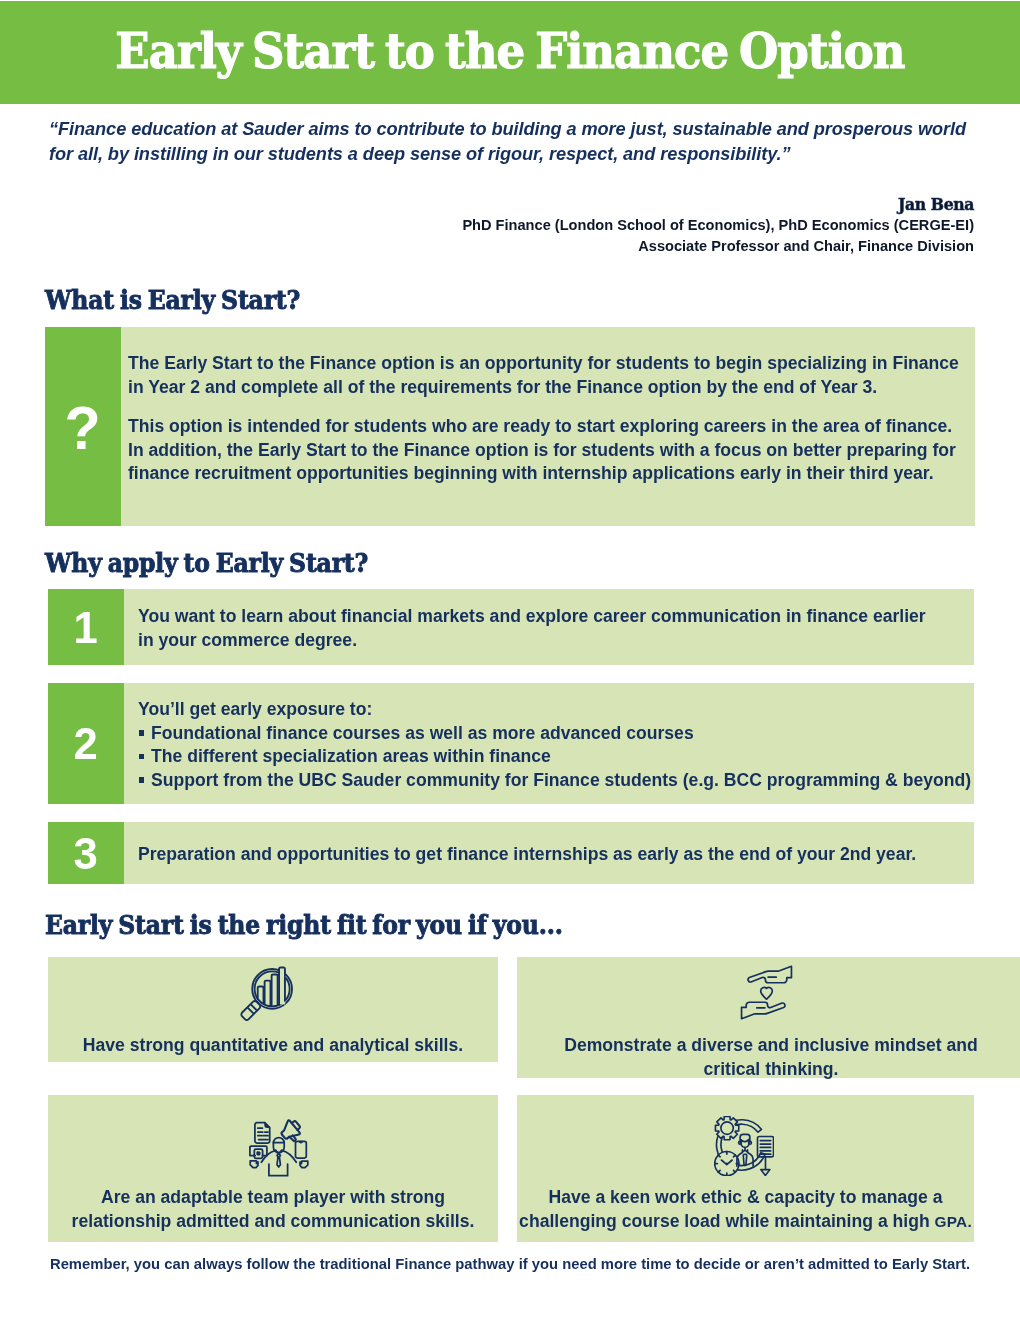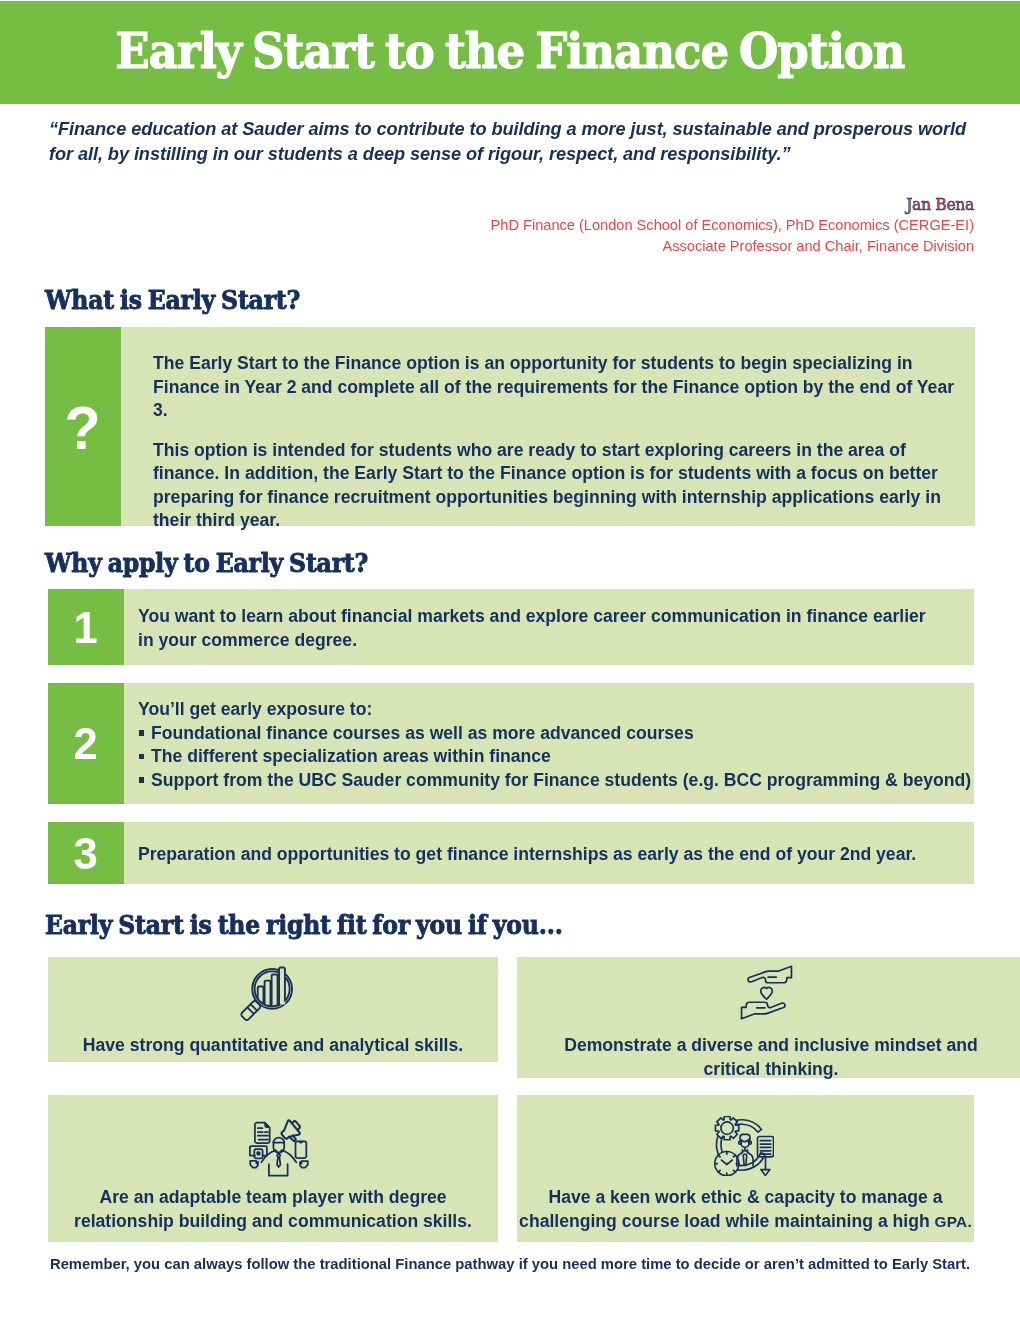--- a/index.html
+++ b/index.html
@@ -12,21 +12,21 @@
   .header-title{position:absolute;left:0;top:21px;width:1020px;text-align:center;
       font-family:"DejaVu Serif",serif;font-weight:bold;font-size:49px;color:#ffffff;
       letter-spacing:-1.1px;word-spacing:-4px;transform:scaleX(0.92);transform-origin:50% 0;
       -webkit-text-stroke:1.15px #ffffff;}
 
   
   .quote{position:absolute;left:49px;top:116px;width:950px;
       font-family:"Liberation Sans",sans-serif;font-weight:bold;font-style:italic;
       font-size:18.8px;line-height:25px;color:#16305e;letter-spacing:-0.1px;transform:scaleX(0.97);transform-origin:0 0;}
   .attrib{position:absolute;right:46px;top:193px;width:700px;text-align:right;
-      font-size:14.6px;font-weight:normal;color:#ef4444;line-height:20.5px;}
+      font-size:14.6px;font-weight:bold;color:#0f172a;line-height:20.5px;}
   .attrib .name{font-family:"DejaVu Serif",serif;font-size:17px;letter-spacing:-0.4px;
       line-height:22px;transform:scaleX(0.92);transform-origin:100% 0;display:block;
       -webkit-text-stroke:0.6px #16305e;}
 
   
   .sh{position:absolute;left:45px;font-family:"DejaVu Serif",serif;font-weight:bold;
       color:#16305e;font-size:26px;letter-spacing:-0.2px;word-spacing:-2.2px;transform:scaleX(0.905);transform-origin:0 0;
       -webkit-text-stroke:0.95px #16305e;}
 
   
@@ -69,21 +69,21 @@
     <div>PhD Finance (London School of Economics), PhD Economics (CERGE-EI)</div>
     <div>Associate Professor and Chair, Finance Division</div>
   </div>
 
   <div class="sh" style="top:285px">What is Early Start?</div>
 
   <div class="box" id="box-what" style="left:45px;top:327px;width:930px;height:199px;">
     <div class="badge" style="width:76px;font-size:61px;padding-top:4px;">
         <span class="bnum">?</span>
       </div>
-    <div class="bbody" style="padding:25px 14px 0 32px;">
+    <div class="bbody" style="padding:25px 14px 0 7px;">
       <p class="btext">The Early Start to the Finance option is an opportunity for students to begin specializing in Finance in Year 2 and complete all of the requirements for the Finance option by the end of Year 3.</p>
       <p class="btext">This option is intended for students who are ready to start exploring careers in the area of finance. In addition, the Early Start to the Finance option is for students with a focus on better preparing for finance recruitment opportunities beginning with internship applications early in their third year.</p>
     </div>
   </div>
 
   <div class="sh" style="top:548px">Why apply to Early Start?</div>
 
   <div class="box" style="left:48px;top:589px;width:926px;height:76px;">
     <div class="badge" style="width:76px;font-size:45px;">
         <span class="bnum">1</span>
@@ -218,21 +218,21 @@
         <path d="M26.6 31.2 L29.7 34.6 L32.8 31.2"></path>
 
         <path d="M29.7 34.6 l-1.7 1.7 l1.0 1.7 l-1.0 7.7 l1.7 2.3 l1.7 -2.3 l-1.0 -7.7 l1.0 -1.7 z"></path>
 
         <path d="M1.2 41.9 h6.2 v2.6 l1.6 -1.6 v3.1 a1.2 1.2 0 0 1 -0.35 0.85 l-1.75 1.75 H4.0 l-2.8 -2.8 Z"></path>
 
         <path d="M58.8 42.0 h-6.2 v2.6 l-1.6 -1.6 v3.1 a1.2 1.2 0 0 0 0.35 0.85 l1.75 1.75 H56.0 l2.8 -2.8 Z"></path>
        </g>
       </svg>
     </div>
-    <div class="cap" style="top:90px;padding:0 22px">Are an adaptable team player with degree relationship building and communication skills.</div>
+    <div class="cap" style="top:90px;padding:0 22px">Are an adaptable team player with strong relationship admitted and communication skills.</div>
   </div>
 
   <div class="card" style="left:517px;top:1095px;width:457px;height:147px;">
     <div class="ico" style="top:21px;transform:translateX(-2px)">
       <svg width="60" height="60" viewBox="0 0 60 60" aria-hidden="true">
        <g fill="none" stroke="#16305e" stroke-width="1.65" stroke-linejoin="round" stroke-linecap="round">
 
         <path d="M51.07 38.34 A25.2 25.2 0 1 1 47.56 13.39 L44.01 16.16 A20.7 20.7 0 1 0 46.89 36.65 Z"></path>
 
         <path d="M51.5 40.8 v12.8"></path>

